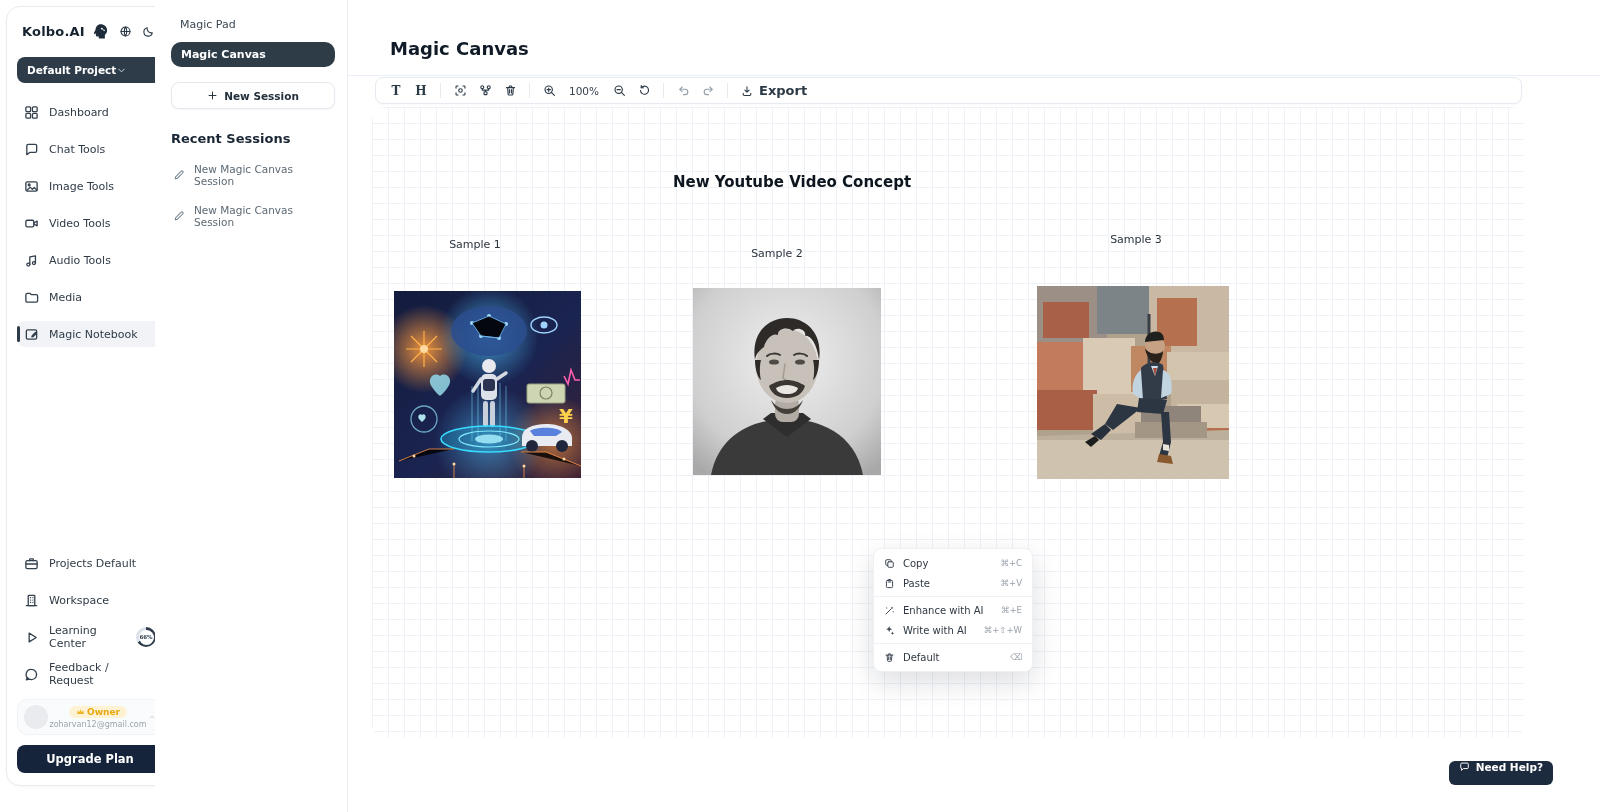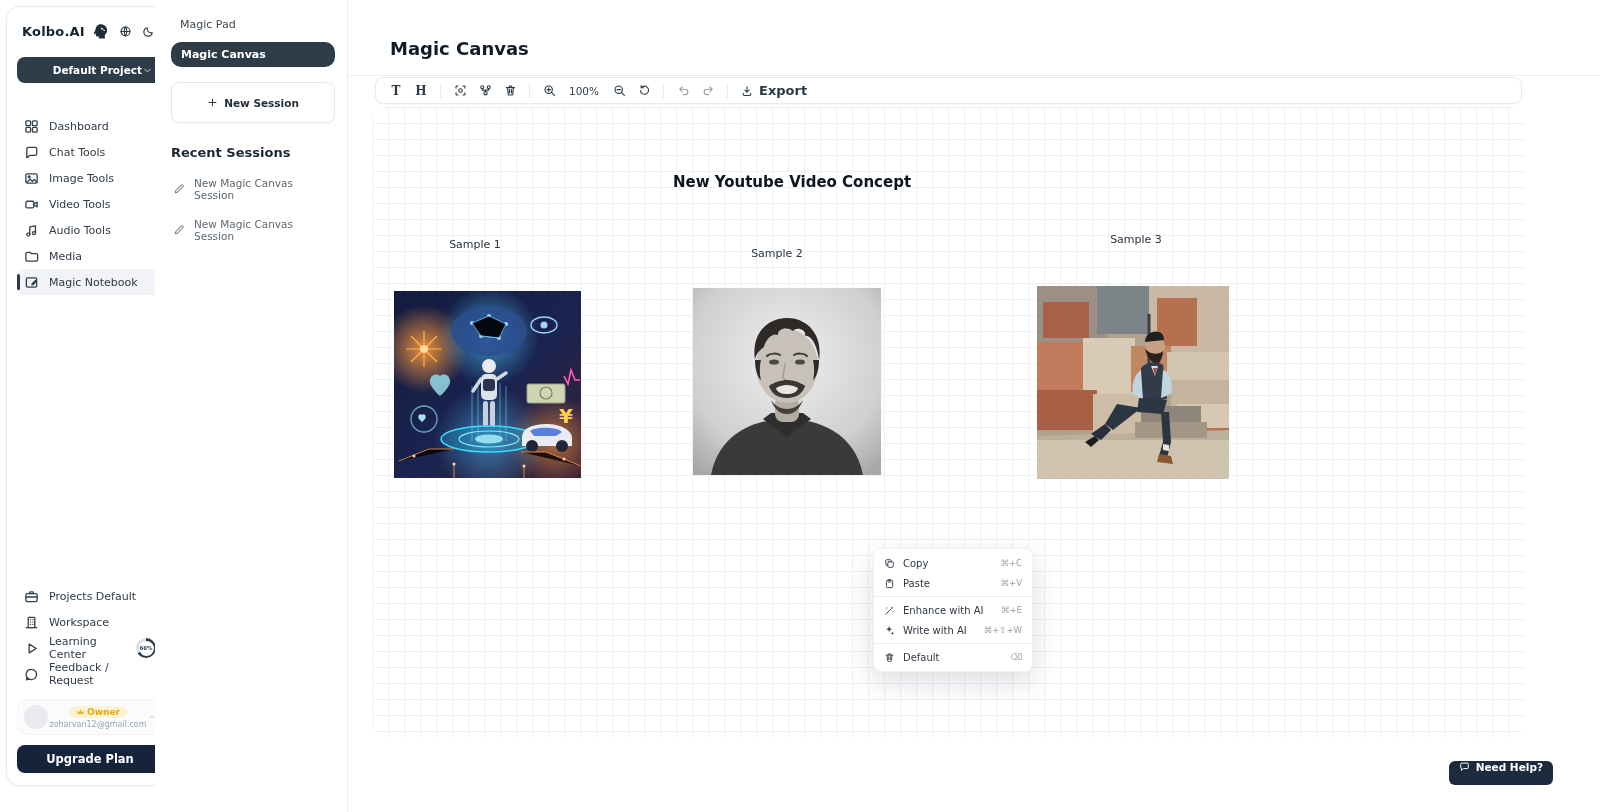--- a/index.html
+++ b/index.html
@@ -18,25 +18,25 @@
     padding:16px 10px 12px 10px; display:flex; flex-direction:column;
     box-shadow:0 1px 3px rgba(20,30,50,.04);
   }
   .logo-row { display:flex; align-items:center; gap:7px; padding-left:5px; }
   .logo-text { font-size:13px; font-weight:800; color:#15222f; letter-spacing:.2px; }
   .logo-head { width:17px; height:17px; }
   .top-ico { color:#2c3a47; width:13px; height:13px; margin-left:3px; cursor:pointer; }
   .project-btn {
     margin-top:17px; height:26px; background:#2e3c4a; border:none; border-radius:8px;
     color:#fff; font-size:10.5px; font-weight:700; display:flex; align-items:center;
-    justify-content:flex-end; padding:0 10px; cursor:pointer; width:100%;
+    justify-content:flex-start; padding:0 10px; cursor:pointer; width:100%;
     font-family:inherit;
   }
   .project-btn .chev { width:11px; height:11px; color:#cfd6dd; }
-  .nav { margin-top:30px; display:flex; flex-direction:column; gap:0; }
+  .nav { margin-top:16px; display:flex; flex-direction:column; gap:11px; }
   .nav-item {
     display:flex; align-items:center; gap:10px; height:26px; padding:0 7px;
     font-size:11px; color:#2f3b47; border-radius:8px; cursor:pointer; position:relative;
   }
   .nav-item .ic { width:15px; height:15px; color:#33404d; flex:0 0 auto; }
   .nav-item.active { background:#f1f3f6; }
   .nav-item.active::before {
     content:""; position:absolute; left:0; top:5px; bottom:5px; width:3px;
     background:#2e3c4a; border-radius:2px;
   }
@@ -73,21 +73,21 @@
   .session-panel {
     position:absolute; left:155px; top:0; width:193px; height:812px;
     border-right:1px solid #eaeef3; padding:14px 12px 0 16px; background:#fff;
   }
   .sp-plain { font-size:11px; color:#3b4752; padding:4px 9px; cursor:pointer; }
   .sp-active {
     margin-top:7px; background:#2e3c48; color:#fff; font-size:11px; font-weight:700;
     border-radius:10px; height:25px; display:flex; align-items:center; padding:0 10px; cursor:pointer;
   }
   .new-session-btn {
-    margin-top:15px; width:100%; height:41px; background:#fff; border:1px solid #e5e9ef;
+    margin-top:15px; width:100%; height:27px; background:#fff; border:1px solid #e5e9ef;
     border-radius:8px; box-shadow:0 1px 2px rgba(20,30,50,.05); cursor:pointer;
     display:flex; align-items:center; justify-content:center; gap:6px;
     font-size:10.5px; font-weight:700; color:#232f3b; font-family:inherit;
   }
   .new-session-btn .ic { width:11px; height:11px; }
   .recent-title { margin-top:22px; font-size:13px; font-weight:800; color:#1a2633; }
   .session-row {
     margin-top:17px; display:flex; align-items:center; gap:9px; cursor:pointer; padding-left:2px;
   }
   .session-row .ic { width:12px; height:12px; color:#72808c; flex:0 0 auto; }

